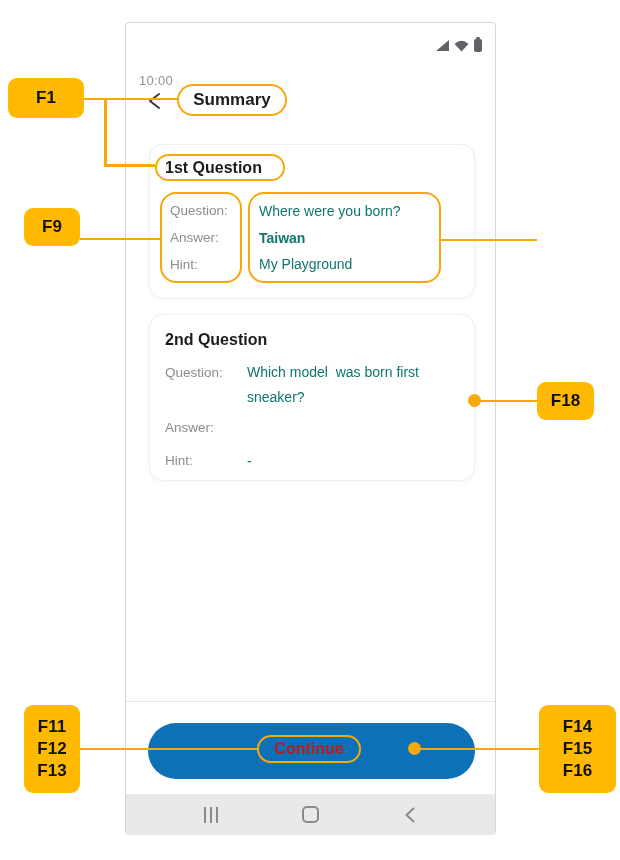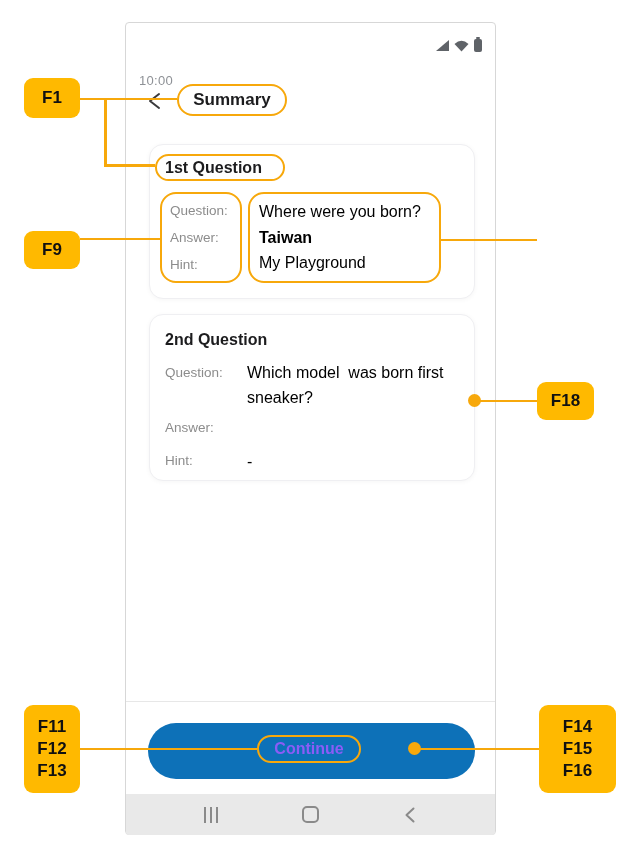--- a/index.html
+++ b/index.html
@@ -19,60 +19,60 @@
   .back-arrow { position:absolute; left:21px; top:68px; width:22px; height:20px; }
 
   .card { position:absolute; background:#fff; border:1px solid #efeff2; border-radius:14px;
           box-shadow:0 1px 5px rgba(0,0,0,.04); }
   .card1 { left:148px; top:143px; width:326px; height:155px; }
   .card2 { left:148px; top:313px; width:326px; height:167px; }
 
   .card-title { font-size:16px; font-weight:700; color:#1c1c1e; }
   .c2-title { position:absolute; left:15px; top:16px; }
   .row-label { font-size:13.5px; color:#8c8c8c; }
-  .row-value { font-size:16px; color:#000000; white-space:pre-wrap; }
+  .row-value { font-size:14px; color:#0f766e; white-space:pre-wrap; }
   .bold { font-weight:700; }
 
   .c2-row-label { position:absolute; left:15px; }
   .c2-row-value { position:absolute; left:97px; width:210px; line-height:25px; }
   .continue-btn { position:absolute; left:148px; top:722px; width:327px; height:56px;
                   background:#0d71b8; border:none; border-radius:28px; cursor:pointer; }
   .nav-bar { position:absolute; left:126px; top:793px; width:369px; height:41px; background:#e9e9e9;
              border-radius:0 0 3px 3px; display:flex; align-items:center; justify-content:space-between;
              padding:0 70px; }
   .nav-btn { display:flex; align-items:center; justify-content:center; width:30px; height:30px; cursor:pointer; background:none; border:none; }
   .recents { display:flex; gap:4px; }
   .recents i { display:block; width:2px; height:16px; background:#8a8a8a; }
   .home-sq { width:17px; height:17px; border:2px solid #8a8a8a; border-radius:5px; }
 
   
   .flabel { position:absolute; background:#ffb900; border-radius:9px; color:#111;
             font-size:17px; font-weight:700; display:flex; flex-direction:column;
             align-items:center; justify-content:center; line-height:22px; z-index:6; }
-  .lab-f1  { left:24px; top:78px;  width:56px; height:40px; }
-  .lab-f9  { left:24px; top:231px; width:56px; height:38px; }
+  .lab-f1  { left:8px; top:78px;  width:76px; height:40px; }
+  .lab-f9  { left:24px; top:208px; width:56px; height:38px; }
   .lab-f10 { left:537px; top:220px; width:57px; height:38px; }
   .lab-f18 { left:537px; top:382px; width:57px; height:38px; }
   .lab-f11 { left:24px; top:705px; width:56px; height:88px; }
   .lab-f14 { left:539px; top:705px; width:77px; height:88px; }
 
   .aline { position:absolute; background:#f7a80b; z-index:4; }
   .adot  { position:absolute; width:13px; height:13px; border-radius:50%; background:#f7a80b; z-index:5; }
 
   .hbox { position:absolute; border:2.5px solid #f7a80b; border-radius:16px; background:transparent; z-index:5;
           display:flex; align-items:center; }
   .hb-summary { left:177px; top:84px; width:110px; height:32px; justify-content:center; }
   .hb-summary span { font-size:17px; font-weight:600; color:#1c1c1e; }
   .hb-q1title { left:155px; top:154px; width:130px; height:27px; padding-left:8px; }
   .hb-labels { left:160px; top:192px; width:82px; height:91px; flex-direction:column; align-items:flex-start;
                justify-content:space-between; padding:9px 0 9px 8px; }
   .hb-values { left:248px; top:192px; width:193px; height:91px; flex-direction:column; align-items:flex-start;
                justify-content:space-between; padding:9px 0 9px 9px; }
   .hb-continue { left:257px; top:735px; width:104px; height:28px; justify-content:center; z-index:6; }
-  .hb-continue span { font-size:16px; font-weight:700; color:#8b5cf6; }
+  .hb-continue span { font-size:16px; font-weight:700; color:#b91c1c; }
 </style>
 </head>
 <body>
 
 <div class="stage">
 
   <div class="phone">
 
     <div class="time">10:00</div>
     <div class="status-icons">

